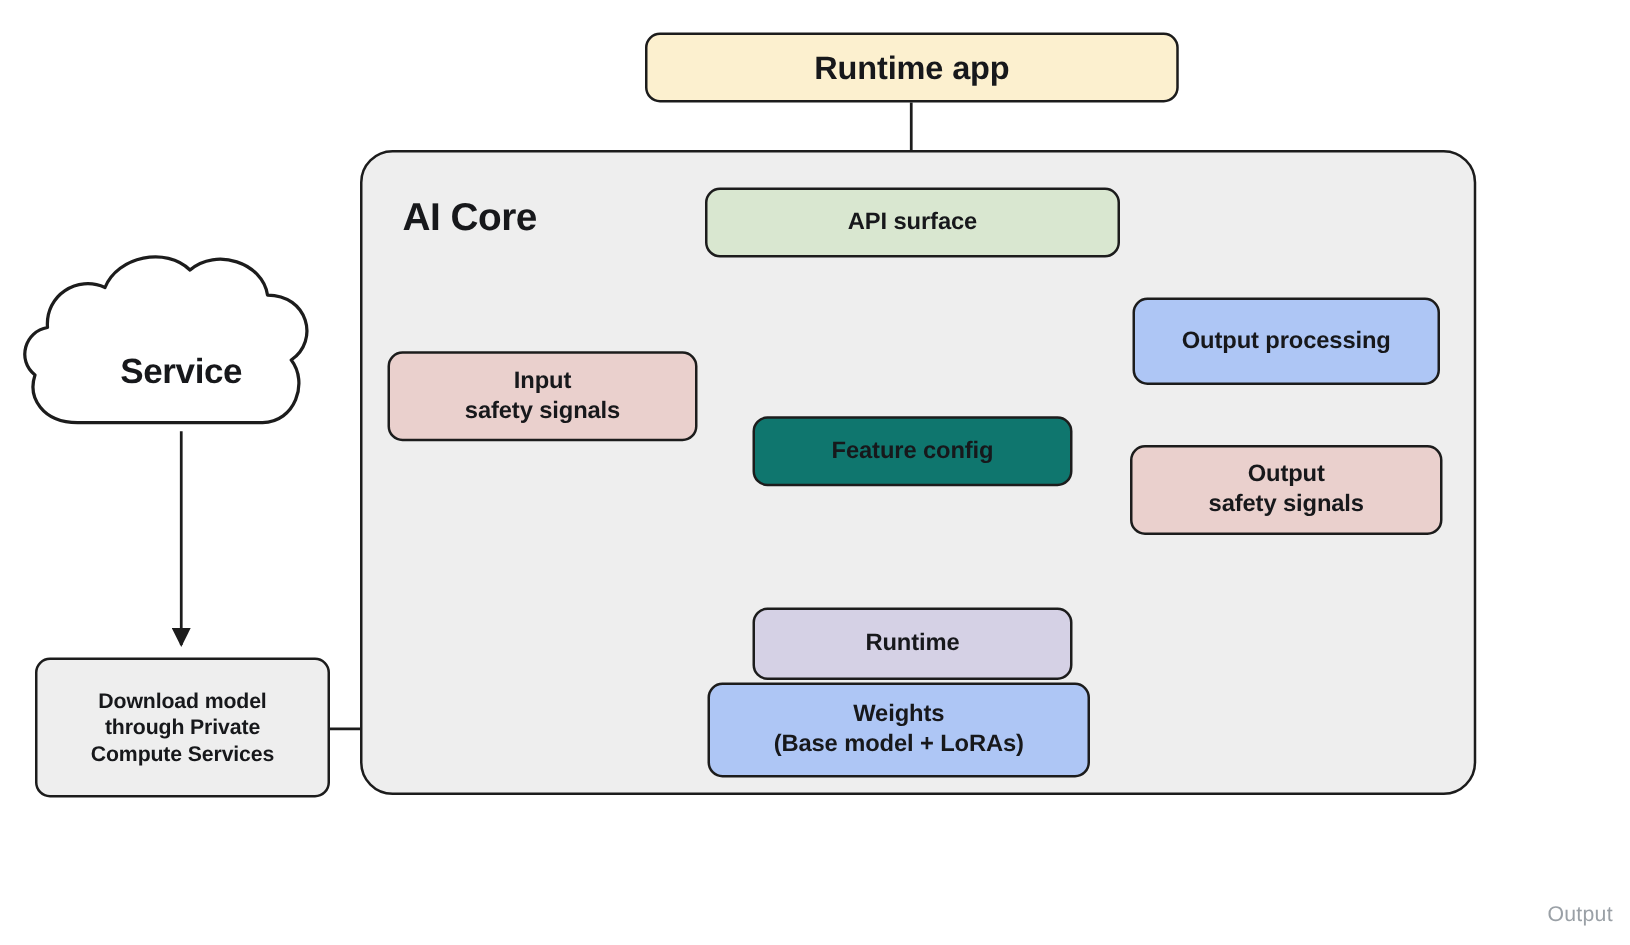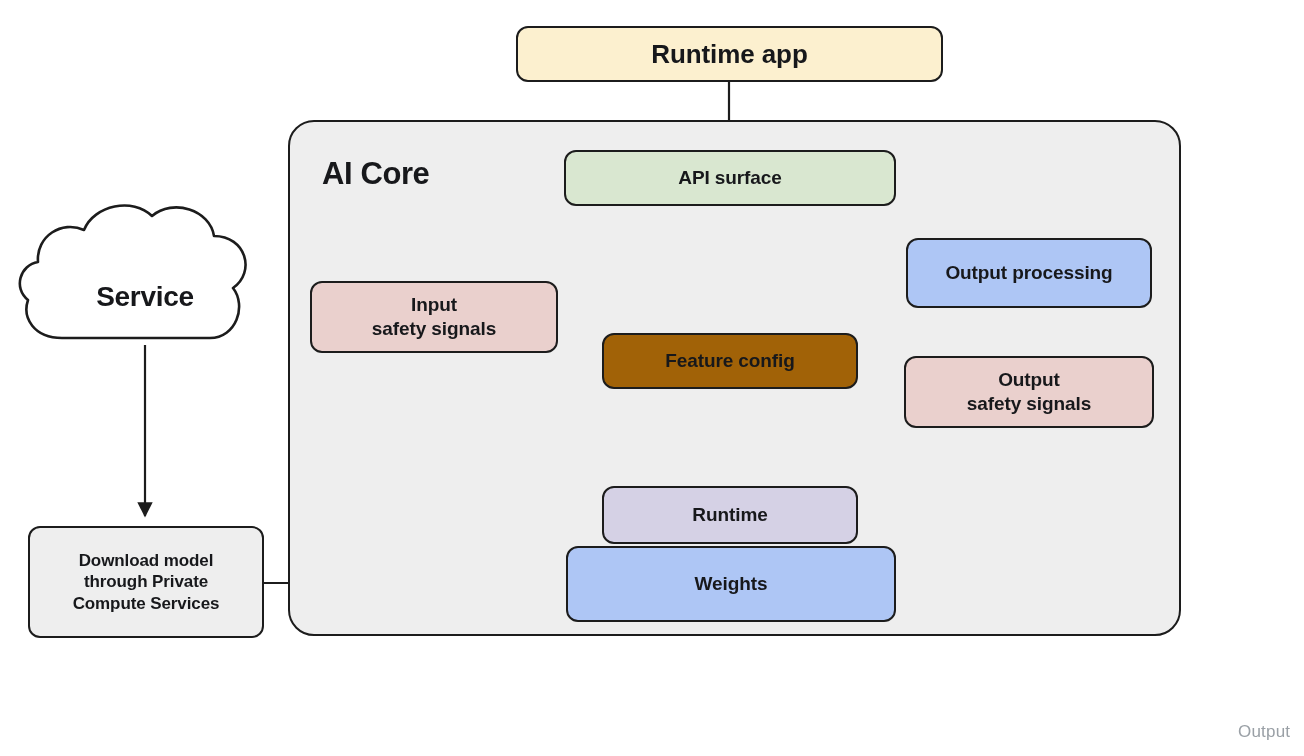--- a/index.html
+++ b/index.html
@@ -173,35 +173,36 @@
   </div>
 
 
   <div class="node" style="left:310px; top:281px; width:248px; height:72px; background:#ead0cd; font-size:19px;">
     <span class="node-lines">
       <span>Input</span>
       <span>safety signals</span>
     </span>
   </div>
 
-  <div class="node" style="left:602px; top:333px; width:256px; height:56px; background:#a16207; font-size:19px;">
+  <div class="node" style="left:602px; top:333px; width:256px; height:56px; background:#0f766e; font-size:19px;">
     <span class="node-lines">
       <span>Feature config</span>
     </span>
   </div>
 
   <div class="node" style="left:602px; top:450px; width:256px; height:58px; background:#d5d1e5; font-size:19px;margin-top:36px;">
     <span class="node-lines">
       <span>Runtime</span>
     </span>
   </div>
 
-  <div class="node" style="left:566px; top:546px; width:330px; height:76px; background:#aec6f5; font-size:19px;">
+  <div class="node" style="left:566px; top:546px; width:306px; height:76px; background:#aec6f5; font-size:19px;">
     <span class="node-lines">
       <span>Weights</span>
+      <span>(Base model + LoRAs)</span>
     </span>
   </div>
 
   <div class="node" style="left:906px; top:238px; width:246px; height:70px; background:#aec6f5; font-size:19px;">
     <span class="node-lines">
       <span>Output processing</span>
     </span>
   </div>
 
   <div class="node" style="left:904px; top:356px; width:250px; height:72px; background:#ead0cd; font-size:19px;">

